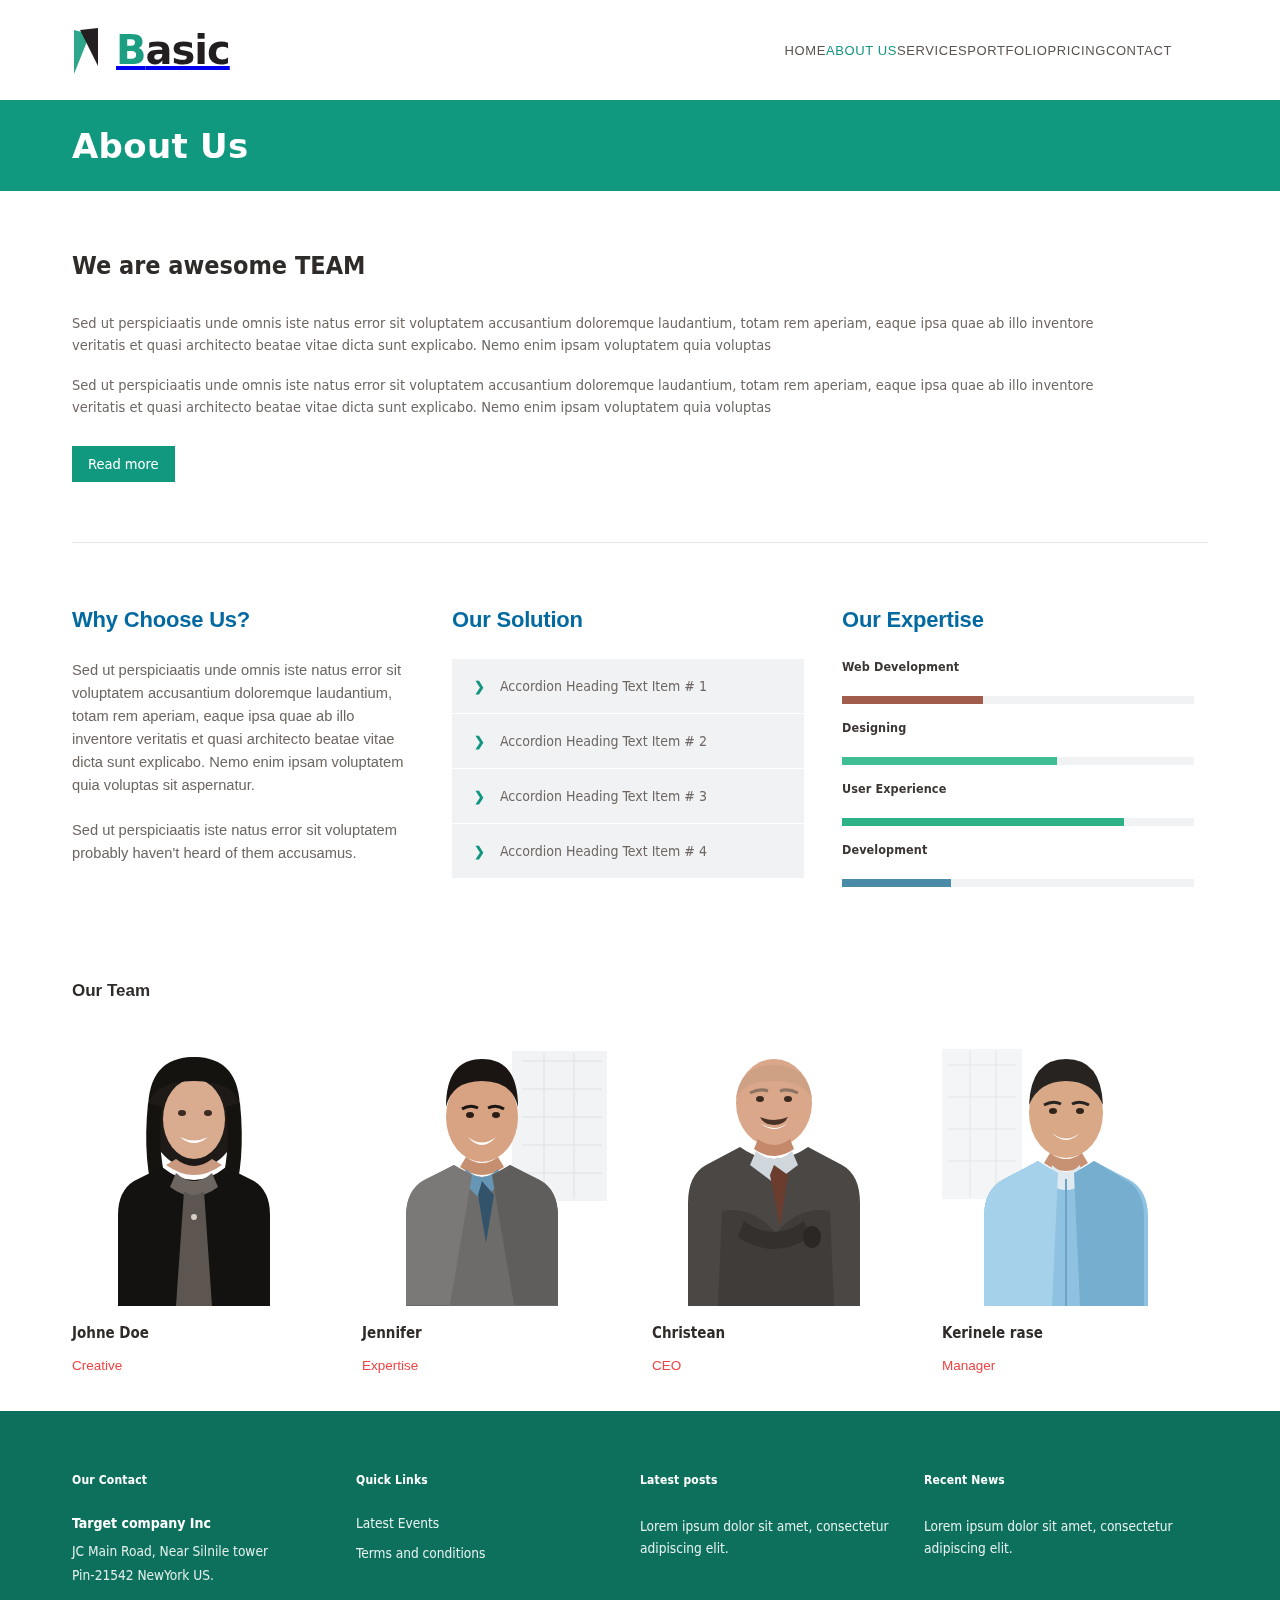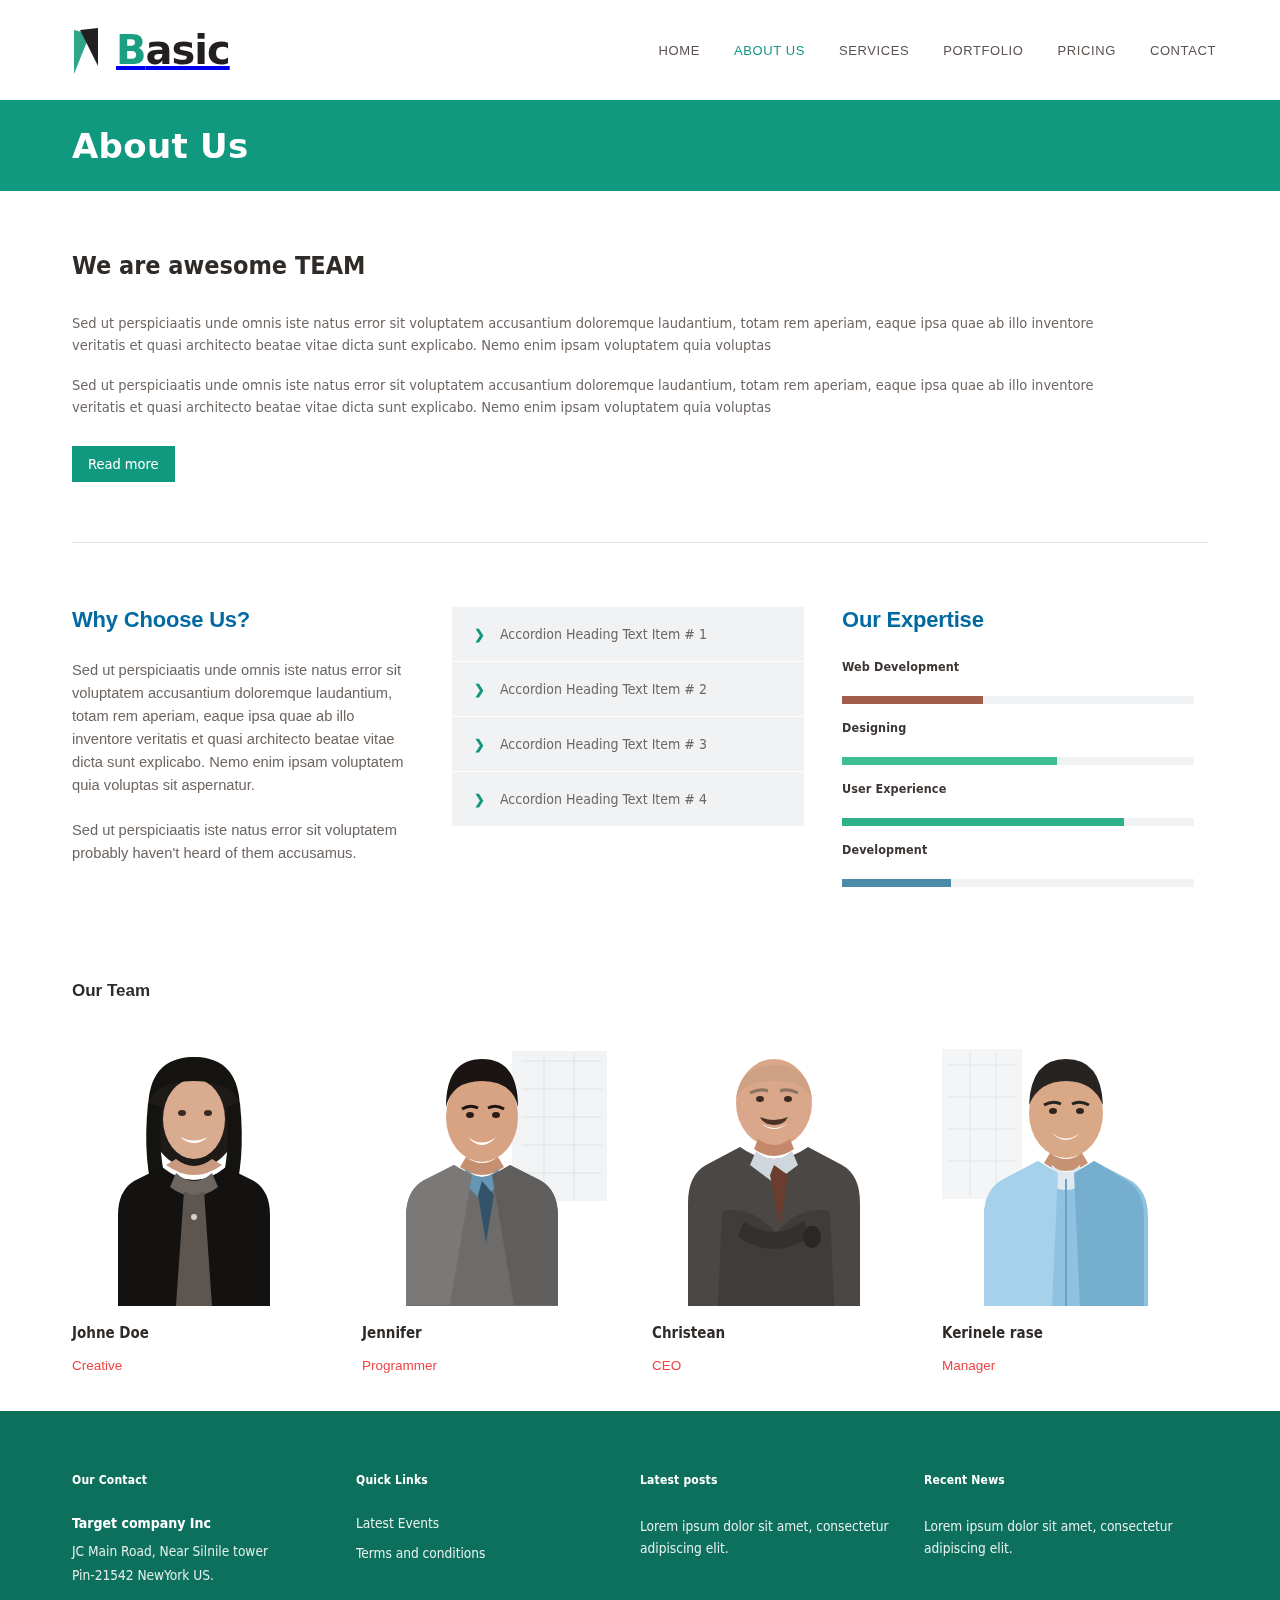--- a/index.html
+++ b/index.html
@@ -10,21 +10,21 @@
   }
   body { position: relative; overflow-x: hidden; }
 
   
   .site-header {
     height: 100px;
     background: #ffffff;
     display: flex;
     align-items: center;
     justify-content: space-between;
-    padding: 0 64px 0 72px;
+    padding: 0 108px 0 72px;
   }
   .logo { display: flex; align-items: center; gap: 2px; height: 56px; }
   .logo-mark { position: relative; width: 42px; height: 48px; }
   .logo-mark .tri-a {
     position: absolute; left: 2px; top: 4px;
     width: 0; height: 0;
     border-left: 16px solid #1b9e82;
     border-top: 4px solid transparent;
     border-bottom: 40px solid transparent;
     opacity: .92;
@@ -39,21 +39,21 @@
   .logo-text {
     font-size: 40px;
     font-weight: bold;
     letter-spacing: -1px;
     line-height: 1;
     font-family: "DejaVu Sans", sans-serif;
   }
   .logo-text .b { color: #1b9e82; }
   .logo-text .rest { color: #231f20; }
 
-  .main-nav { display: flex; align-items: center; gap: 34px; }
+  .main-nav { display: flex; align-items: center; }
   .nav-link {
     font-size: 13px;
     letter-spacing: .6px;
     color: #5a5350;
     text-decoration: none;
     text-transform: uppercase;
     font-family: "Liberation Sans", sans-serif;
   }
   .nav-link.active { color: #159684; }
 
@@ -288,20 +288,21 @@
 
   <section class="cols">
 
     <div class="col-why">
       <h3 class="col-head">Why Choose Us?</h3>
       <p>Sed ut perspiciaatis unde omnis iste natus error sit voluptatem accusantium doloremque laudantium, totam rem aperiam, eaque ipsa quae ab illo inventore veritatis et quasi architecto beatae vitae dicta sunt explicabo. Nemo enim ipsam voluptatem quia voluptas sit aspernatur.</p>
       <p>Sed ut perspiciaatis iste natus error sit voluptatem probably haven't heard of them accusamus.</p>
     </div>
 
     <div class="col-solution">
+      <h3 class="col-head">Our Solution</h3>
       <div class="acc-item">
         <span class="acc-chevron">❯</span>
         <span class="acc-label">Accordion Heading Text Item # 1</span>
       </div>
       <div class="acc-item">
         <span class="acc-chevron">❯</span>
         <span class="acc-label">Accordion Heading Text Item # 2</span>
       </div>
       <div class="acc-item">
         <span class="acc-chevron">❯</span>
@@ -397,21 +398,21 @@
             <path d="M106 96 q14 11 28 0 q-14 16 -28 0 z" fill="#ffffff"></path>
             <path d="M104 116 q16 12 32 0 l6 10 q-22 16 -44 0 z" fill="#c68f70"></path>
             <path d="M92 124 q28 24 56 0 l30 16 q18 10 18 36 v89 H44 v-89 q0 -26 18 -36 z" fill="#6e6c6b"></path>
             <path d="M104 128 q16 16 32 0 l4 12 -20 20 -20 -20 z" fill="#6796b5"></path>
             <path d="M120 140 l12 14 -8 48 -8 -48 z" fill="#33536b"></path>
             <path d="M92 124 l18 10 -22 130 -44 0 v-89 q0 -26 18 -36 z" fill="#7b7977"></path>
             <path d="M148 124 l-18 10 22 130 44 0 v-89 q0 -26 -18 -36 z" fill="#605e5d"></path>
           </svg>
         </div>
         <div class="team-name">Jennifer</div>
-        <div class="team-role">Programmer</div>
+        <div class="team-role">Expertise</div>
       </div>
 
       <div class="team-card">
         <div class="team-photo">
           <svg viewBox="0 0 245 265" width="245" height="265" aria-hidden="true">
             <rect x="0" y="0" width="245" height="265" fill="#ffffff"></rect>
             <ellipse cx="122" cy="62" rx="38" ry="44" fill="#dba78a"></ellipse>
             <path d="M84 58 q4 -34 38 -34 q34 0 38 34 q-8 -18 -38 -18 q-30 0 -38 18 z" fill="#cfa184"></path>
             <ellipse cx="108" cy="58" rx="4" ry="3" fill="#3b2a20"></ellipse>
             <ellipse cx="136" cy="58" rx="4" ry="3" fill="#3b2a20"></ellipse>

